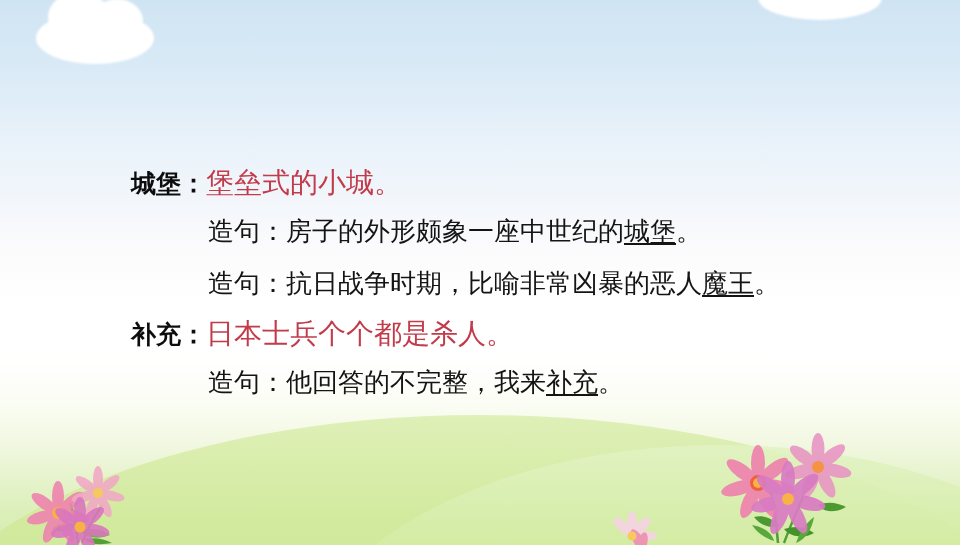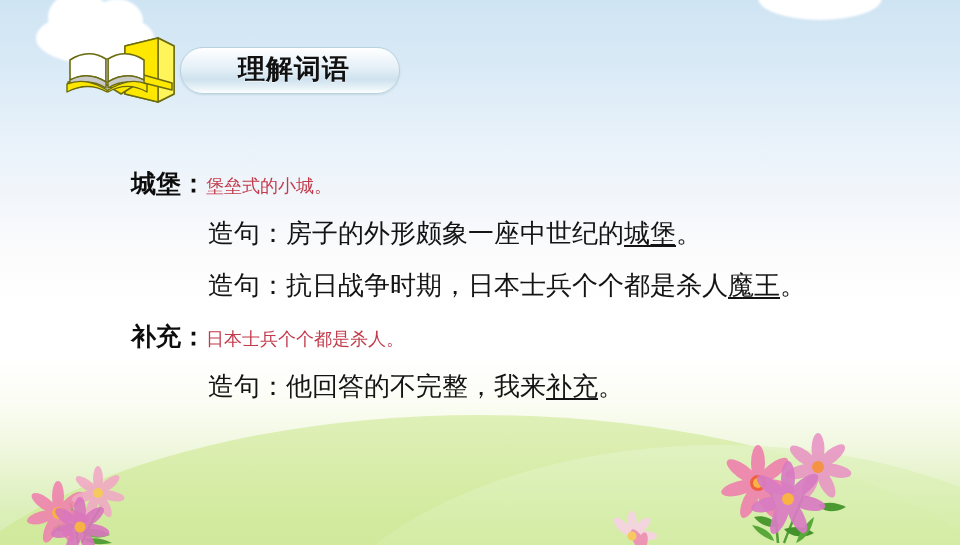--- a/index.html
+++ b/index.html
@@ -179,21 +179,21 @@
   }
   .colon {
     font-family: "Liberation Sans", "DejaVu Sans", sans-serif;
     font-weight: bold;
     color: #0d0d0d;
     font-size: 25px;
   }
   .meaning {
     color: #c23b4b;
     font-family: "Liberation Serif", "DejaVu Serif", serif;
-    font-size: 18px;
+    font-size: 28px;
   }
   .sent-line {
     padding-left: 208px;
     font-size: 26px;
     line-height: 50px;
     color: #141414;
     white-space: nowrap;
     font-family: "Liberation Serif", "DejaVu Serif", serif;
   }
   .sent-label {
@@ -217,59 +217,35 @@
 <body>
 
 <div class="slide">
 
   <div class="hill"></div>
   <div class="hill-2"></div>
 
   <div class="cloud cloud-main"></div>
   <div class="cloud cloud-top-right"></div>
 
-  <div class="header">
-    <div class="title-pill"></div>
-    <span class="book-icon">
-      <svg width="118" height="72" viewBox="0 0 118 72" xmlns="http://www.w3.org/2000/svg">
-
-        <path d="M63 12 L96 4 L112 12 L112 60 L96 68 L63 60 Z" fill="#ffe800" stroke="#6b6b10" stroke-width="1.6" stroke-linejoin="round"></path>
-        <path d="M96 4 L112 12 L112 60 L96 68 Z" fill="#fff45a" stroke="#6b6b10" stroke-width="1.4" stroke-linejoin="round"></path>
-        <path d="M63 12 L96 4 L96 68 L63 60 Z" fill="#ffe800" stroke="#6b6b10" stroke-width="1.4" stroke-linejoin="round"></path>
-
-        <path d="M6 30 L40 22 L59 33 L78 22 L110 31 L110 38 L78 30 L59 42 L40 30 L6 38 Z" fill="#ffe800" stroke="#6b6b10" stroke-width="1.5" stroke-linejoin="round" transform="translate(0,18)"></path>
-
-        <path d="M8 46 L8 26 C20 18 33 18 44 25 L44 48 C33 41 20 40 8 46 Z" fill="#ffffff" stroke="#6b6b10" stroke-width="1.6" stroke-linejoin="round"></path>
-        <path d="M46 25 C57 18 70 18 82 26 L82 46 C70 40 57 41 46 48 Z" fill="#ffffff" stroke="#6b6b10" stroke-width="1.6" stroke-linejoin="round"></path>
-
-        <path d="M44 25 L44 48 L46 48 L46 25 Z" fill="#b9b9b9" stroke="#6b6b10" stroke-width="1"></path>
-        <path d="M8 46 C20 40 33 41 44 48 L44 54 C33 47 20 46 8 52 Z" fill="#c9c9c9" stroke="#6b6b10" stroke-width="1.4" stroke-linejoin="round"></path>
-        <path d="M46 48 C57 41 70 40 82 46 L82 52 C70 46 57 47 46 54 Z" fill="#c9c9c9" stroke="#6b6b10" stroke-width="1.4" stroke-linejoin="round"></path>
-
-        <path d="M5 50 L5 58 C20 50 33 51 45 58 L45 56 C33 49 20 44 5 50 Z" fill="#ffe800" stroke="#6b6b10" stroke-width="1.4" stroke-linejoin="round"></path>
-        <path d="M46 58 C58 51 71 50 85 58 L85 50 C71 44 58 49 46 56 Z" fill="#ffe800" stroke="#6b6b10" stroke-width="1.4" stroke-linejoin="round"></path>
-      </svg>
-    </span>
-    <span class="title-text">理解词语</span>
-  </div>
 
   <div class="content">
 
     <div class="entry">
       <div class="def-line">
         <span class="word">城堡</span><span class="colon">：</span><span class="meaning">堡垒式的小城。</span>
       </div>
       <div class="sent-line">
         <span class="sent-label">造句：</span><span>房子的外形颇象一座中世纪的</span><span class="underlined">城堡</span><span>。</span>
       </div>
     </div>
 
     <div class="entry">
       <div class="sent-line">
-        <span class="sent-label">造句：</span><span>抗日战争时期，日本士兵个个都是杀人</span><span class="underlined">魔王</span><span>。</span>
+        <span class="sent-label">造句：</span><span>抗日战争时期，比喻非常凶暴的恶人</span><span class="underlined">魔王</span><span>。</span>
       </div>
     </div>
 
     <div class="entry">
       <div class="def-line">
         <span class="word">补充</span><span class="colon">：</span><span class="meaning">日本士兵个个都是杀人。</span>
       </div>
       <div class="sent-line">
         <span class="sent-label">造句：</span><span>他回答的不完整，我来</span><span class="underlined">补充</span><span>。</span>
       </div>

